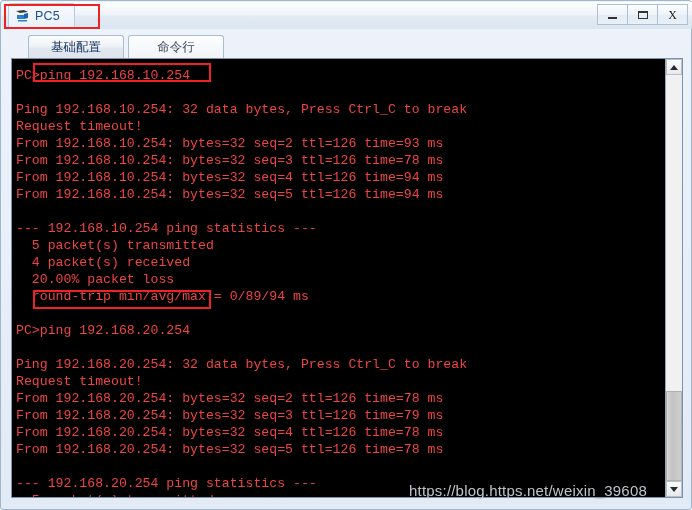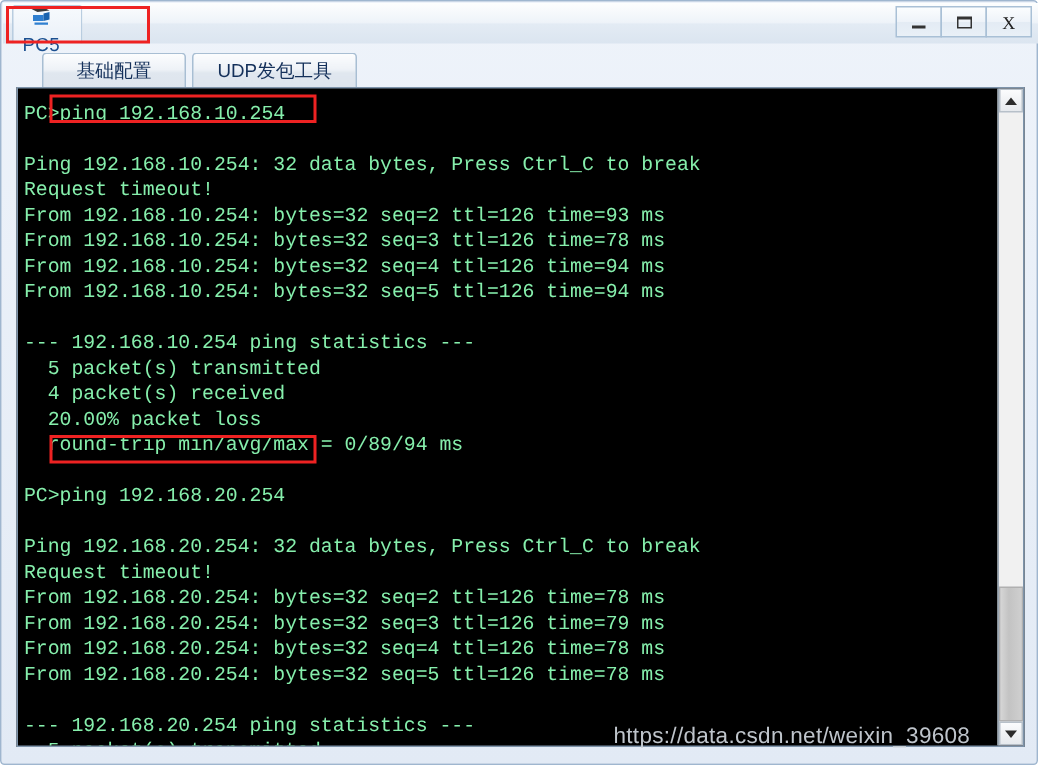--- a/index.html
+++ b/index.html
@@ -42,21 +42,20 @@
     height: 26px;
     padding: 0 14px 0 6px;
     display: flex;
     align-items: center;
     gap: 5px;
     background: linear-gradient(to bottom, #f7fafd 0%, #e9f0f8 100%);
     border: 1px solid #b9cde0;
     border-bottom: none;
     border-radius: 3px 3px 0 0;
     box-sizing: border-box;
-    flex-direction: column;
   }
   .title-icon {
     width: 15px; height: 14px;
     position: relative;
     flex: 0 0 auto;
   }
   .title-icon svg { display: block; }
   #title-text {
     font-size: 12.5px;
     color: #1b4f8f;
@@ -139,21 +138,21 @@
   }
   #terminal-text {
     position: absolute;
     left: 2px; top: 2px;
     width: 644px;
     height: 436px;
     overflow: hidden;
     font-family: "Liberation Mono", "DejaVu Sans Mono", monospace;
     font-size: 13.2px;
     line-height: 17px;
-    color: #86efac;
+    color: #ef4444;
     white-space: pre;
     padding: 6px 0 0 2px;
     box-sizing: border-box;
   }
   .tline { height: 17px; }
   .tline.blank { color: transparent; }
 
   
   .anno-box {
     position: absolute;
@@ -261,22 +260,22 @@
       <div class="win-btn">
         <span class="wb-glyph-close">X</span>
       </div>
     </div>
   </div>
 
   <div id="tab-strip">
     <div class="tab">
       <span>基础配置</span>
     </div>
-    <div class="tab">
-      <span>UDP发包工具</span>
+    <div class="tab selected">
+      <span>命令行</span>
     </div>
   </div>
 
   <div id="terminal-frame">
     <div id="terminal-text"><div class="tline">PC&gt;ping 192.168.10.254</div><div class="tline blank">&nbsp;</div><div class="tline">Ping 192.168.10.254: 32 data bytes, Press Ctrl_C to break</div><div class="tline">Request timeout!</div><div class="tline">From 192.168.10.254: bytes=32 seq=2 ttl=126 time=93 ms</div><div class="tline">From 192.168.10.254: bytes=32 seq=3 ttl=126 time=78 ms</div><div class="tline">From 192.168.10.254: bytes=32 seq=4 ttl=126 time=94 ms</div><div class="tline">From 192.168.10.254: bytes=32 seq=5 ttl=126 time=94 ms</div><div class="tline blank">&nbsp;</div><div class="tline">--- 192.168.10.254 ping statistics ---</div><div class="tline">  5 packet(s) transmitted</div><div class="tline">  4 packet(s) received</div><div class="tline">  20.00% packet loss</div><div class="tline">  round-trip min/avg/max = 0/89/94 ms</div><div class="tline blank">&nbsp;</div><div class="tline">PC&gt;ping 192.168.20.254</div><div class="tline blank">&nbsp;</div><div class="tline">Ping 192.168.20.254: 32 data bytes, Press Ctrl_C to break</div><div class="tline">Request timeout!</div><div class="tline">From 192.168.20.254: bytes=32 seq=2 ttl=126 time=78 ms</div><div class="tline">From 192.168.20.254: bytes=32 seq=3 ttl=126 time=79 ms</div><div class="tline">From 192.168.20.254: bytes=32 seq=4 ttl=126 time=78 ms</div><div class="tline">From 192.168.20.254: bytes=32 seq=5 ttl=126 time=78 ms</div><div class="tline blank">&nbsp;</div><div class="tline">--- 192.168.20.254 ping statistics ---</div><div class="tline">  5 packet(s) transmitted</div></div>
 
     <div id="terminal-scrollbar">
       <div id="sb-track-upper"></div>
       <div class="sb-btn" id="sb-up">
         <span class="arrow-up"></span>
@@ -285,15 +284,15 @@
       <div class="sb-btn" id="sb-down">
         <span class="arrow-down"></span>
       </div>
     </div>
   </div>
 
   <div class="anno-box" id="anno-title"></div>
   <div class="anno-box" id="anno-cmd1"></div>
   <div class="anno-box" id="anno-cmd2"></div>
 
-  <div id="watermark">https://data.csdn.net/weixin_39608</div>
+  <div id="watermark">https://blog.https.net/weixin_39608</div>
 
 </div>
 
 </body></html>

